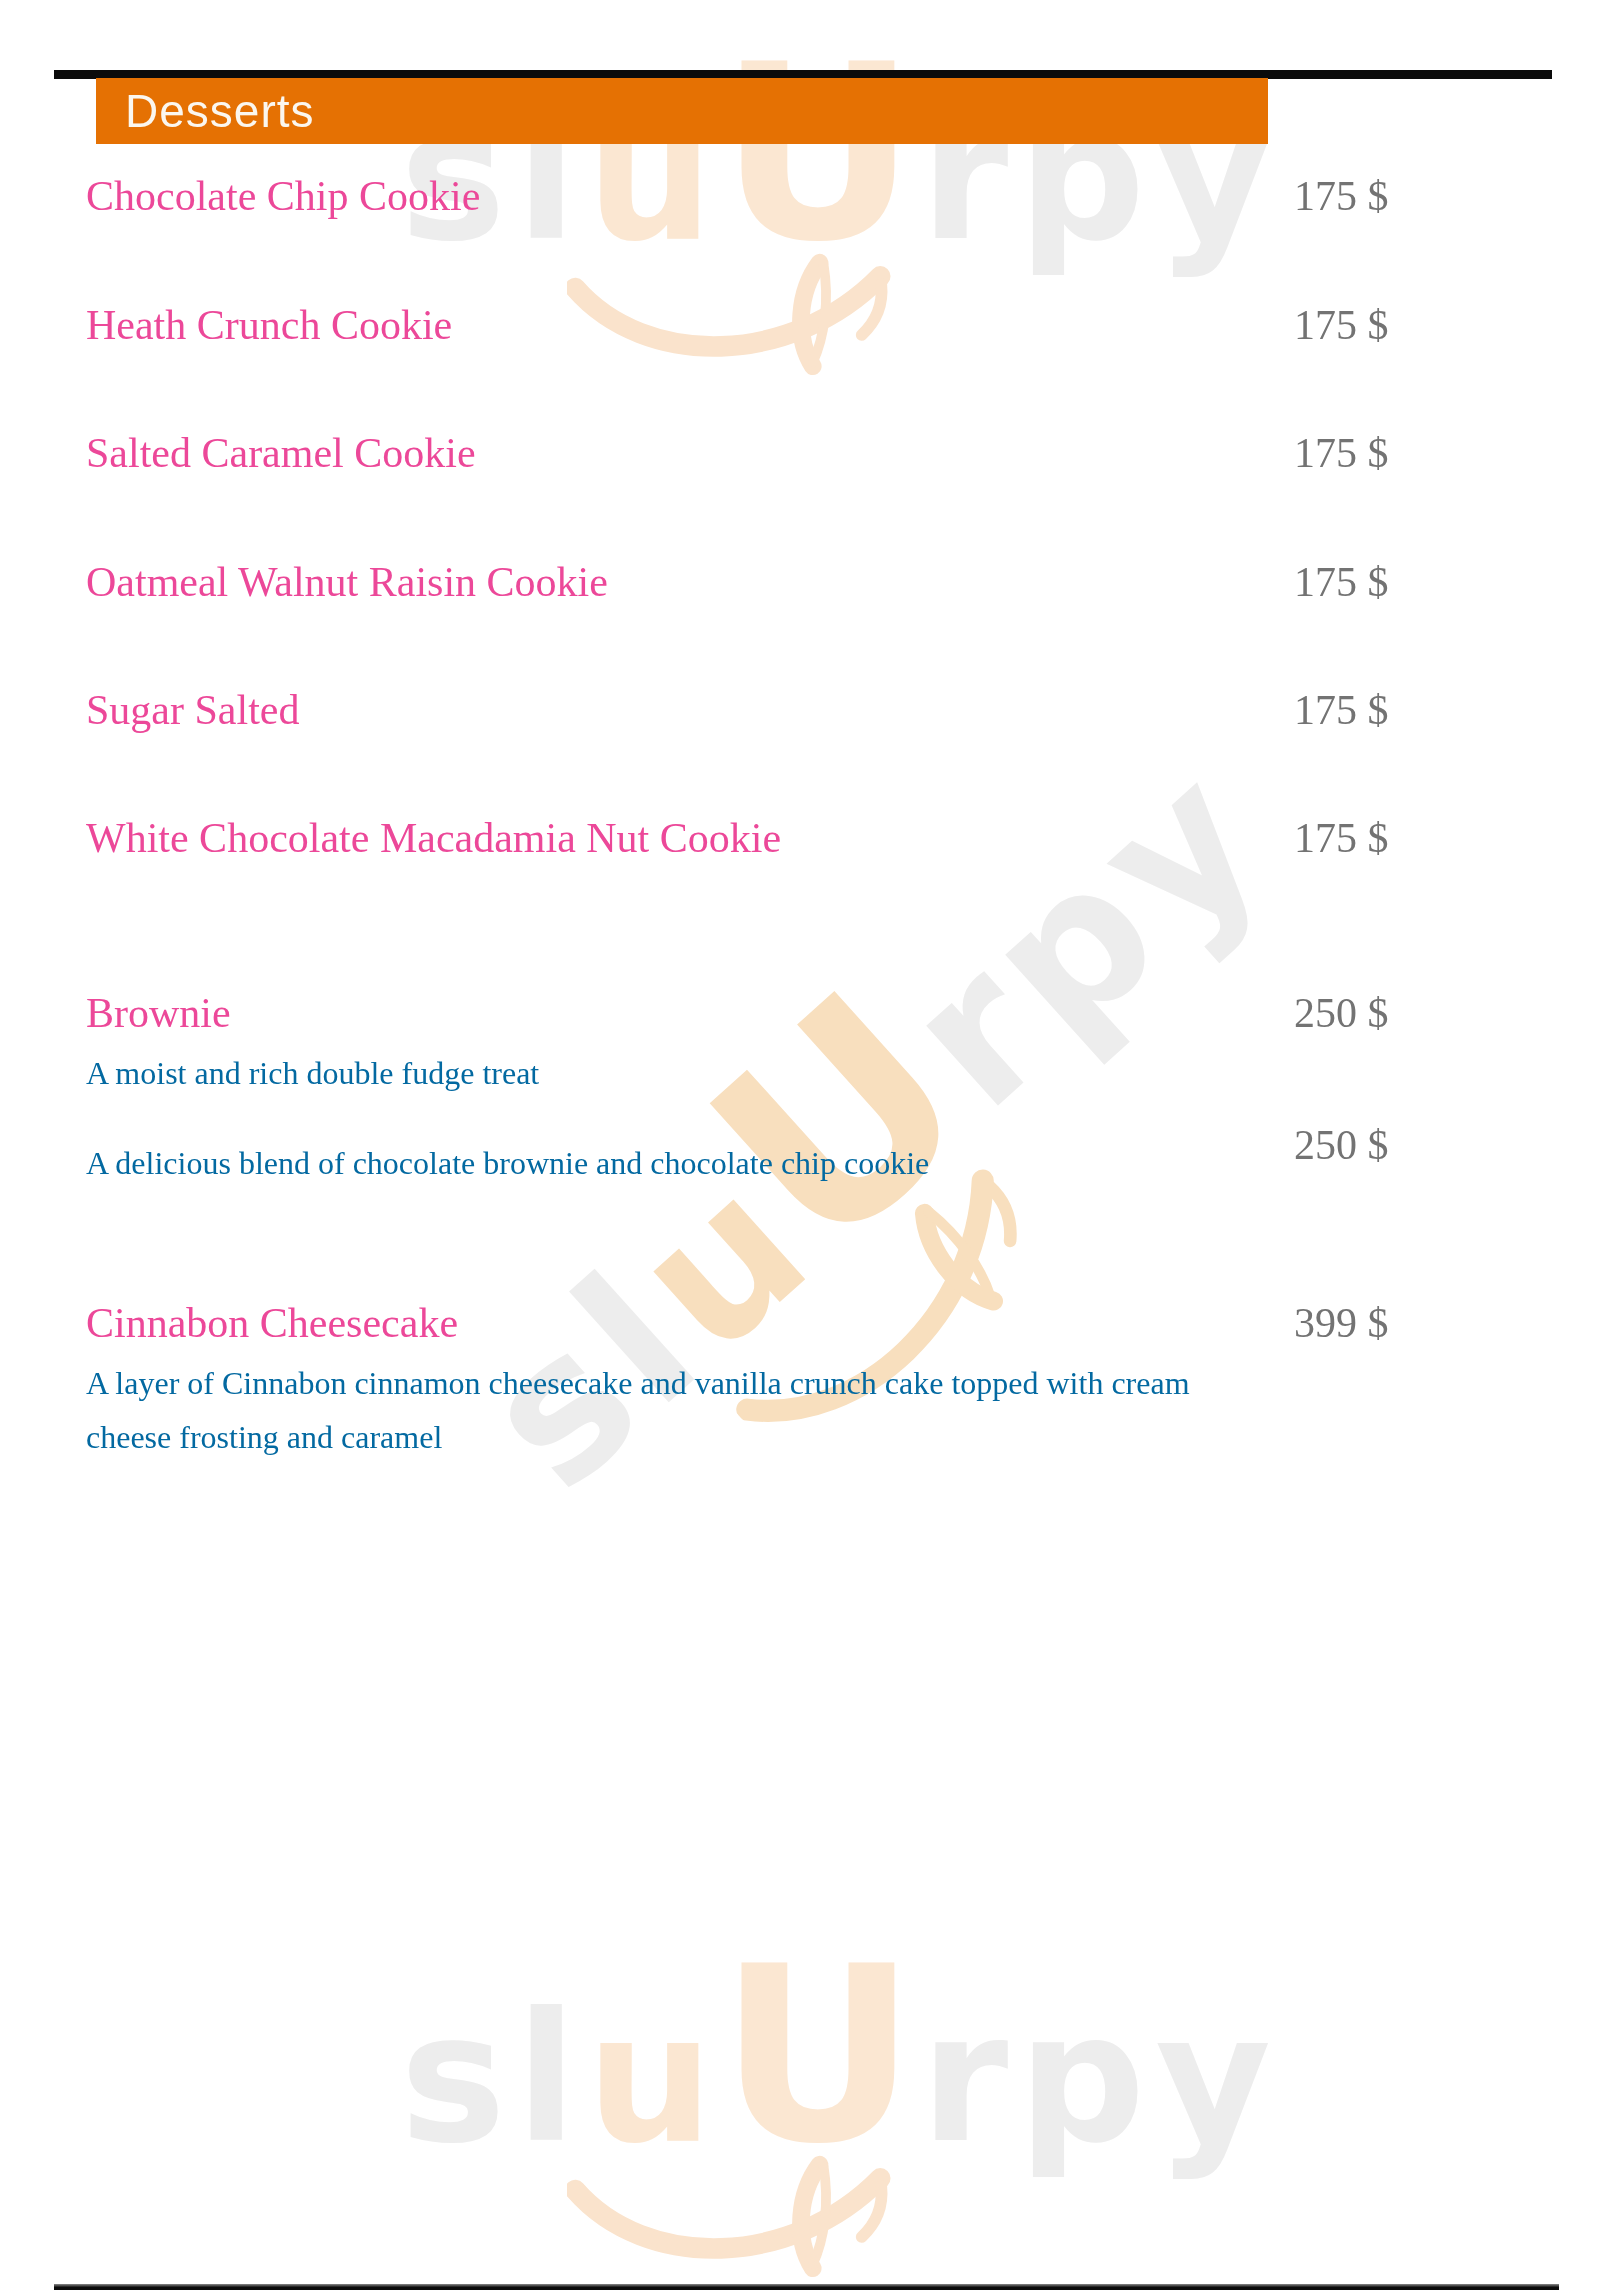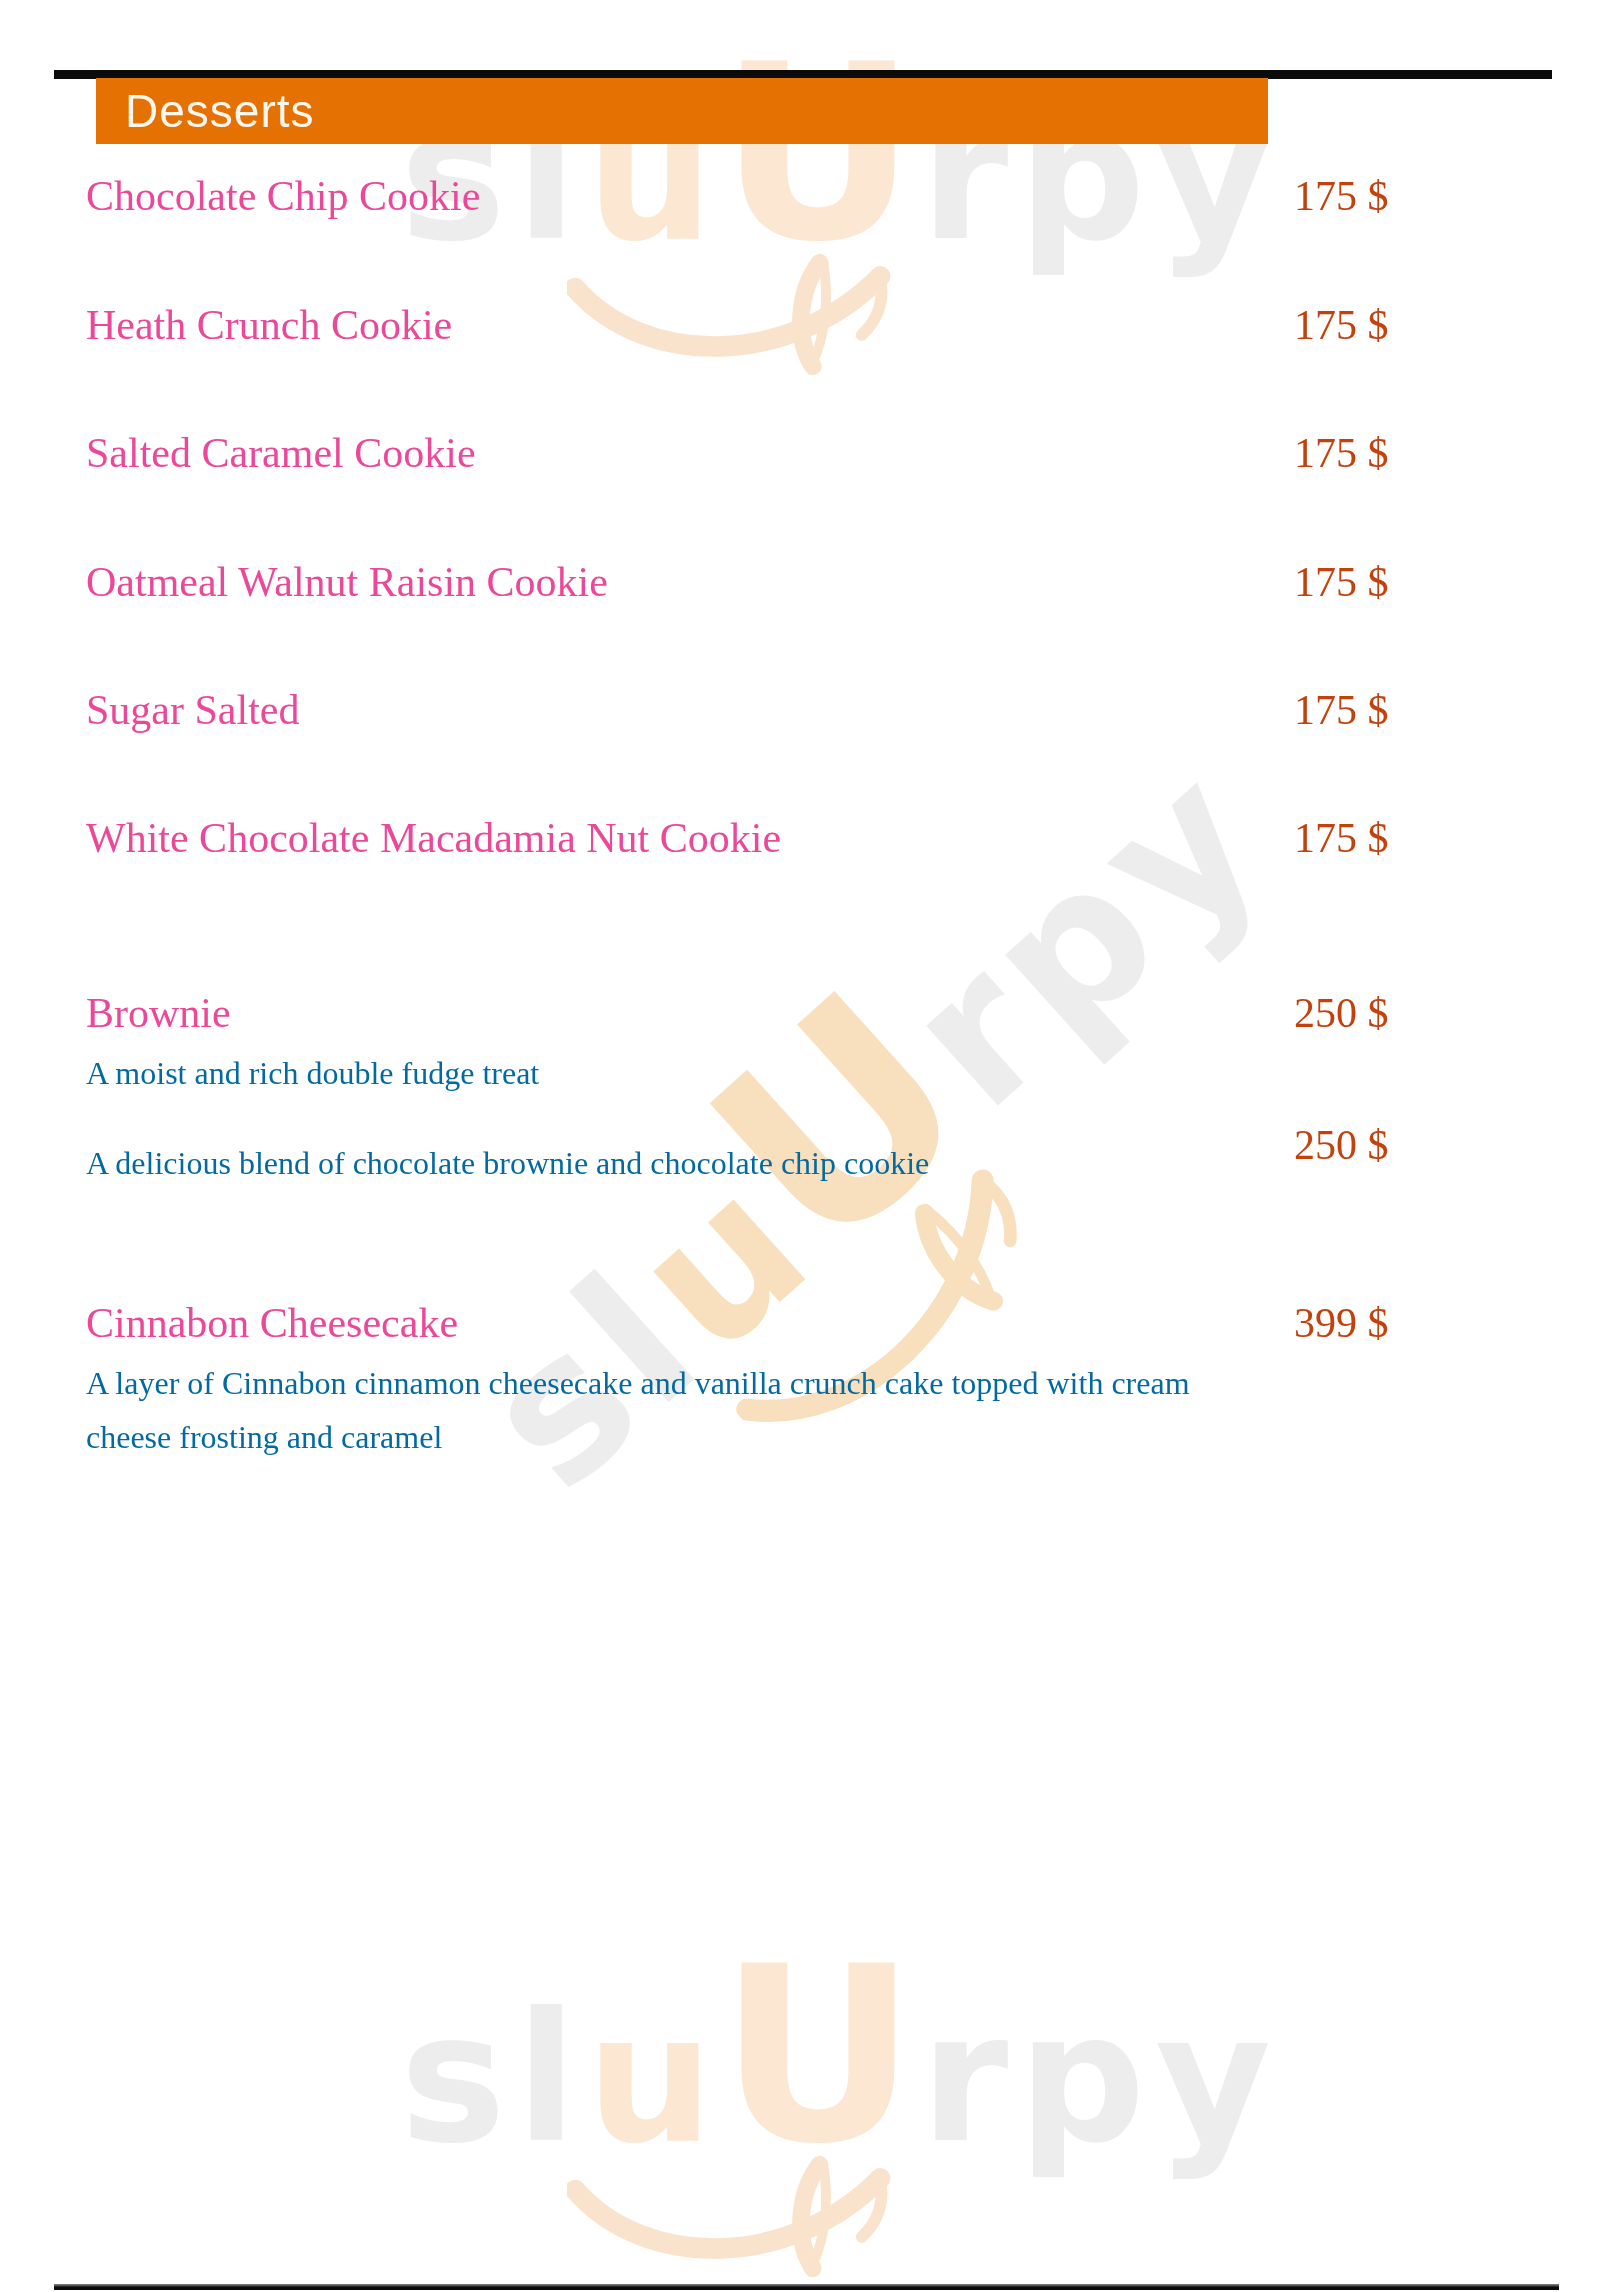--- a/index.html
+++ b/index.html
@@ -55,21 +55,21 @@
   .item-name{
     font-size:42px;line-height:1;color:#ec4899;
   }
   .item-desc{
     font-size:32px;line-height:54px;color:#0369a1;
     width:1166px;margin-top:11.8px;
   }
   .item-desc.nowrap{white-space:nowrap;width:auto;}
   .item-price{
     position:absolute;left:1208px;top:0;
-    font-size:42px;line-height:1;color:#c2410c;white-space:nowrap;
+    font-size:42px;line-height:1;color:#737373;white-space:nowrap;
   }
   .bar-bottom{
     position:absolute;left:54px;top:2284px;width:1505px;height:5.9px;
     background:linear-gradient(#8a8a8a, var(--bar-black) 55%);
   }
 </style>
 </head>
 <body>
 
 <div class="page">

